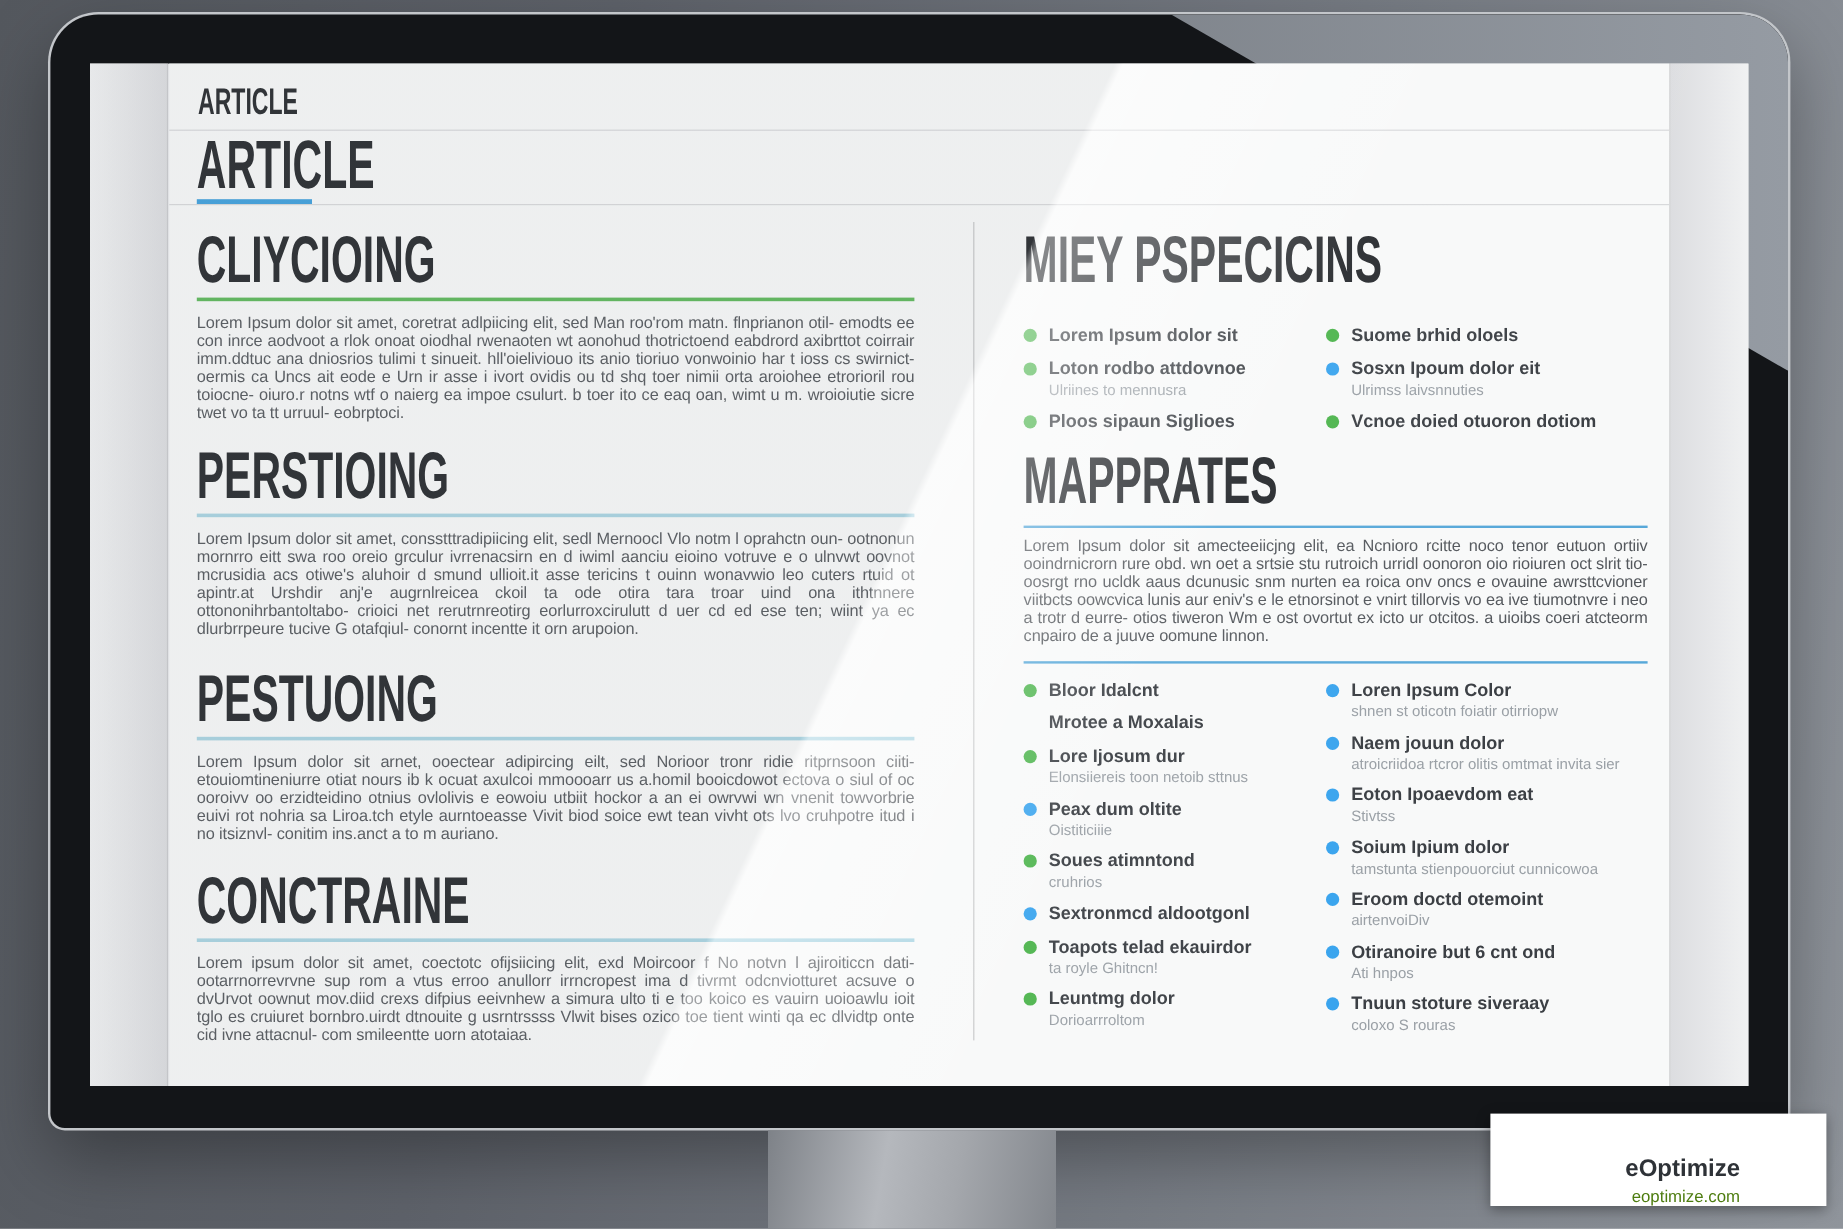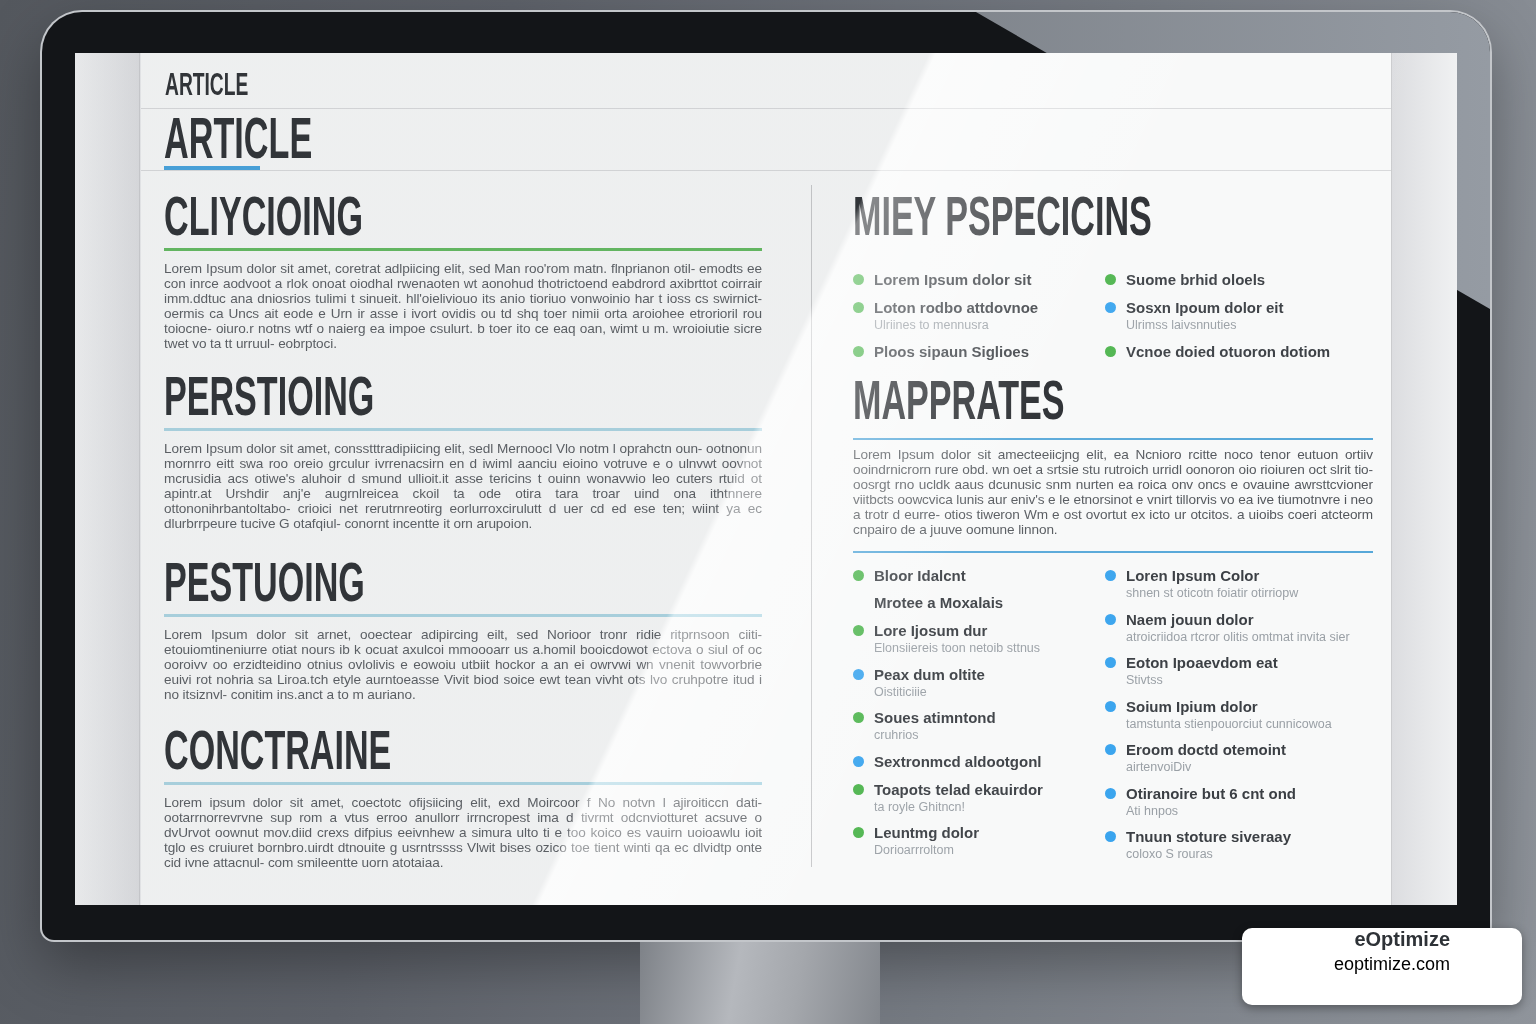--- a/index.html
+++ b/index.html
@@ -59,24 +59,24 @@
   .dot[data-color="blue"]{background:#39a4ee}
   .li-title{font-size:15px;line-height:18px;font-weight:700;color:#3b3f44}
   .li-title2{font-size:15px;line-height:18px;font-weight:700;color:#3b3f44;margin-top:9px}
   .li-sub{font-size:12.5px;line-height:14.5px;color:#9aa0a6;margin-top:1px}
   .li-sub:empty,.li-title2:empty{display:none}
 
   
   .stand{position:absolute;left:640px;top:942px;width:240px;height:82px;
     background:linear-gradient(100deg,#7e8288,#b5b8bd 40%,#a4a7ac 65%,#83878d)}
   .brand-card{position:absolute;left:1242px;top:928px;width:280px;height:77px;background:#fff;
-    border-radius:10px;box-shadow:0 3px 10px rgba(0,0,0,.35);display:flex;flex-direction:column;
-    justify-content:flex-start;align-items:flex-end;padding-right:72px;gap:3px;z-index:5}
+    border-radius:0;box-shadow:0 3px 10px rgba(0,0,0,.35);display:flex;flex-direction:column;
+    justify-content:flex-end;align-items:flex-end;padding-right:72px;gap:3px;z-index:5}
   .brand-name{font-size:20px;font-weight:700;color:#2e3237}
-  .brand-domain{font-size:18px;color:#000000}
+  .brand-domain{font-size:14px;color:#4d7c0f}
 </style>
 </head>
 <body>
 
 <div class="monitor">
   <div class="bezel-glare"></div>
 
   <div class="screen">
     <div class="band-left"></div>
     <div class="band-right"></div>

